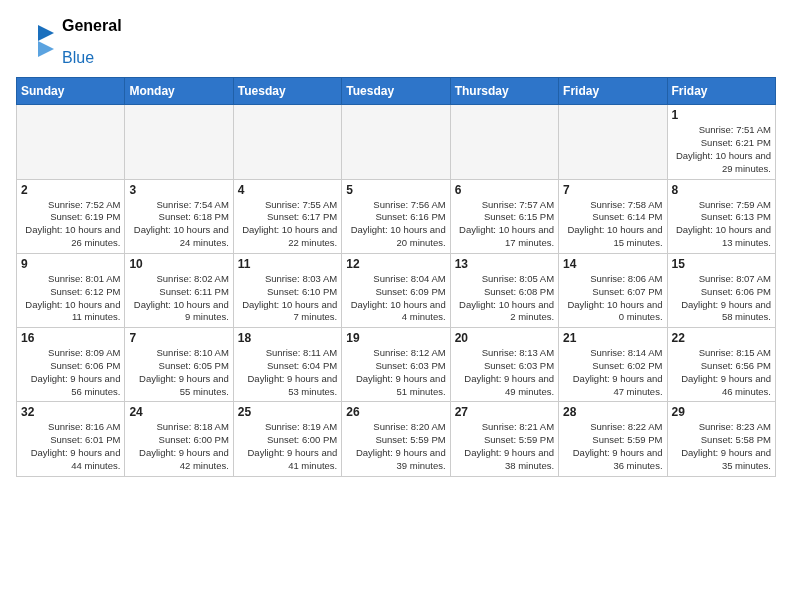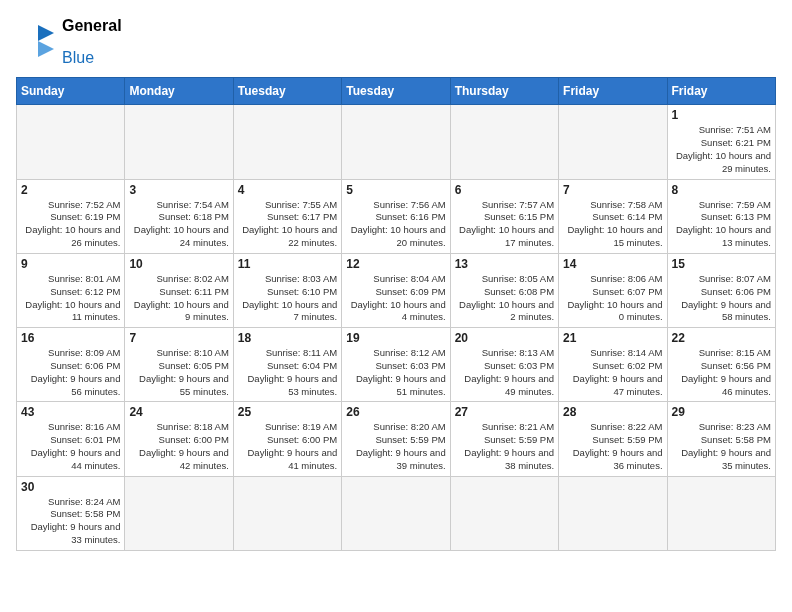--- a/index.html
+++ b/index.html
@@ -261,21 +261,21 @@
           </td>
           <td>
             <span class="day-number">22</span>
             <div class="day-info">Sunrise: 8:15 AM
 Sunset: 6:56 PM
 Daylight: 9 hours and 46 minutes.</div>
           </td>
         </tr>
         <tr>
           <td>
-            <span class="day-number">43</span>
+            <span class="day-number">32</span>
             <div class="day-info">Sunrise: 8:16 AM
 Sunset: 6:01 PM
 Daylight: 9 hours and 44 minutes.</div>
           </td>
           <td>
             <span class="day-number">24</span>
             <div class="day-info">Sunrise: 8:18 AM
 Sunset: 6:00 PM
 Daylight: 9 hours and 42 minutes.</div>
           </td>
@@ -302,30 +302,16 @@
             <div class="day-info">Sunrise: 8:22 AM
 Sunset: 5:59 PM
 Daylight: 9 hours and 36 minutes.</div>
           </td>
           <td>
             <span class="day-number">29</span>
             <div class="day-info">Sunrise: 8:23 AM
 Sunset: 5:58 PM
 Daylight: 9 hours and 35 minutes.</div>
           </td>
-        </tr>
-        <tr>
-          <td>
-            <span class="day-number">30</span>
-            <div class="day-info">Sunrise: 8:24 AM
-Sunset: 5:58 PM
-Daylight: 9 hours and 33 minutes.</div>
-          </td>
-          <td class="empty last-row"></td>
-          <td class="empty last-row"></td>
-          <td class="empty last-row"></td>
-          <td class="empty last-row"></td>
-          <td class="empty last-row"></td>
-          <td class="empty last-row"></td>
         </tr>
       </tbody>
   </table>
 </div>
 
 </body></html>

